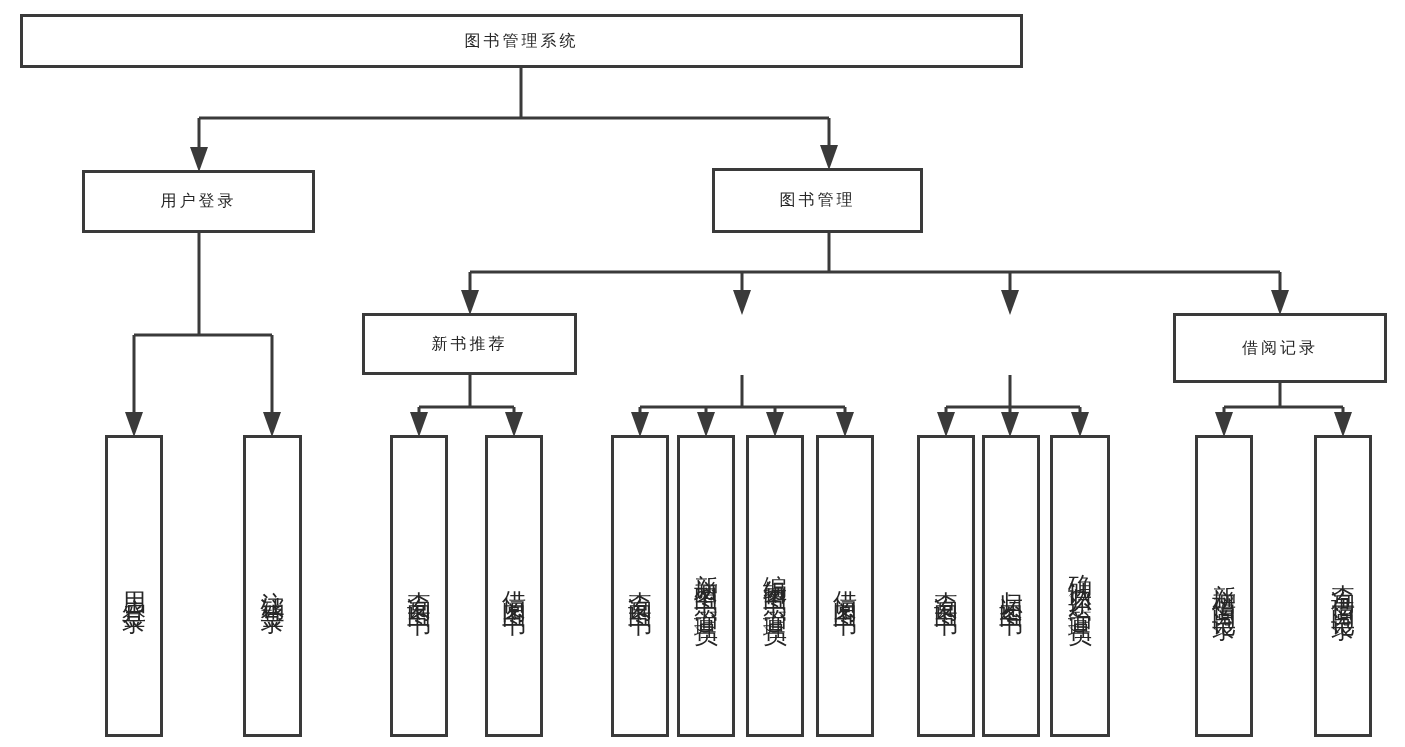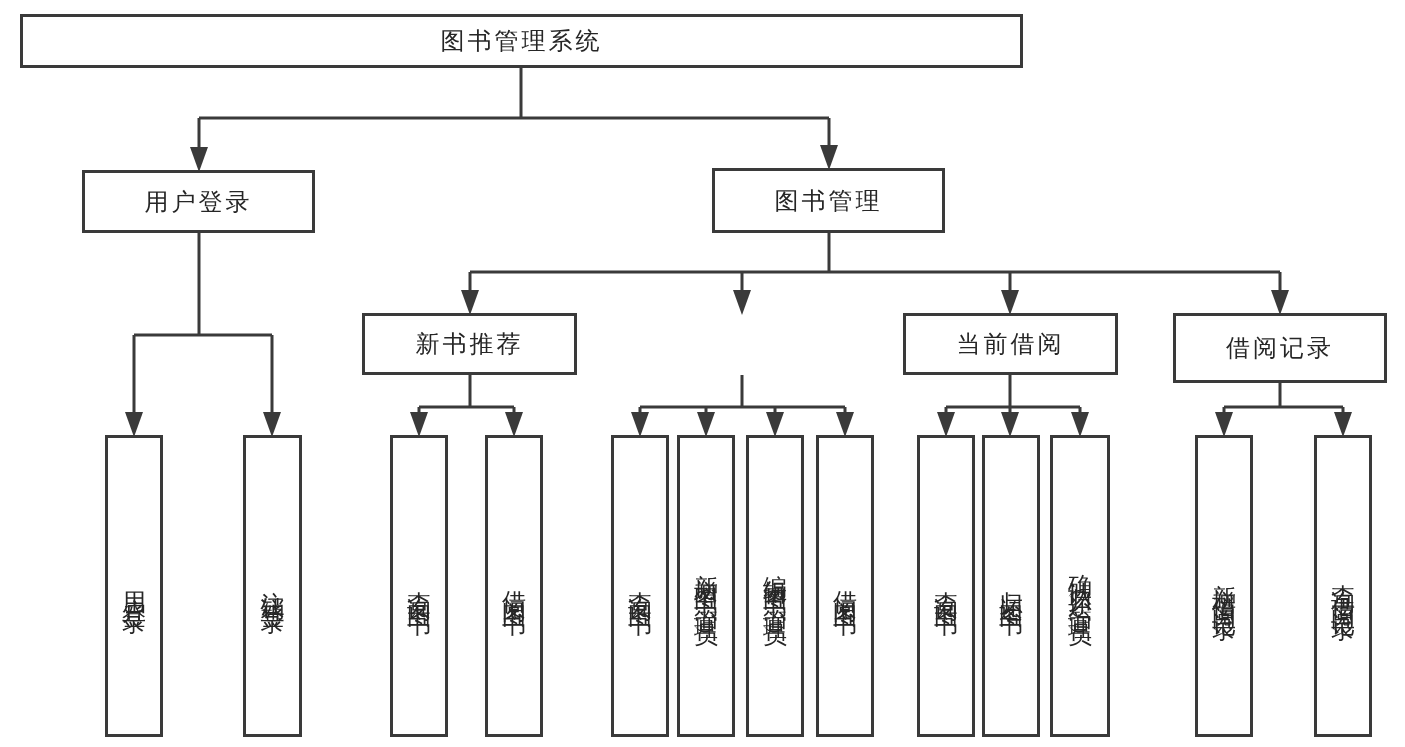--- a/index.html
+++ b/index.html
@@ -24,21 +24,21 @@
   }
   .node {
     position: absolute;
     box-sizing: border-box;
     border: 3px solid #3a3a3a;
     background: #ffffff;
     display: flex;
     align-items: center;
     justify-content: center;
     color: #262626;
-    font-size: 24px;
+    font-size: 16px;
     letter-spacing: 3px;
     z-index: 2;
     white-space: nowrap;
   }
   .node.leaf {
     writing-mode: vertical-rl;
     text-orientation: mixed;
     font-size: 24px;
     letter-spacing: 7px;
     line-height: 1;
@@ -89,24 +89,23 @@
       <polygon points="1010,437 1001,412 1019,412"></polygon>
       <polygon points="1080,437 1071,412 1089,412"></polygon>
       <polygon points="1224,437 1215,412 1233,412"></polygon>
       <polygon points="1343,437 1334,412 1352,412"></polygon>
     </g>
   </svg>
 
   <div class="node" style="left:20px; top:14px; width:1003px; height:54px;">图书管理系统</div>
 
   <div class="node" style="left:82px; top:170px; width:233px; height:63px;">用户登录</div>
-  <div class="node" style="left:712px; top:168px; width:233px; height:65px;">图书管理</div>
+  <div class="node" style="left:712px; top:168px; width:211px; height:65px;">图书管理</div>
 
   <div class="node" style="left:362px; top:313px; width:215px; height:62px;">新书推荐</div>
-  <div class="node" style="left:903px; top:313px; width:215px; height:62px;">当前借阅</div>
   <div class="node" style="left:1173px; top:313px; width:214px; height:70px;">借阅记录</div>
 
   <div class="node leaf" style="left:105px; top:435px; width:58px; height:302px;">用户登录</div>
   <div class="node leaf" style="left:243px; top:435px; width:59px; height:302px;">注销登录</div>
 
   <div class="node leaf" style="left:390px; top:435px; width:58px; height:302px;">查询图书</div>
   <div class="node leaf" style="left:485px; top:435px; width:58px; height:302px;">借阅图书</div>
 
   <div class="node leaf" style="left:611px; top:435px; width:58px; height:302px;">查询图书</div>
   <div class="node leaf" style="left:677px; top:435px; width:58px; height:302px;">新增图书（管理员）</div>

